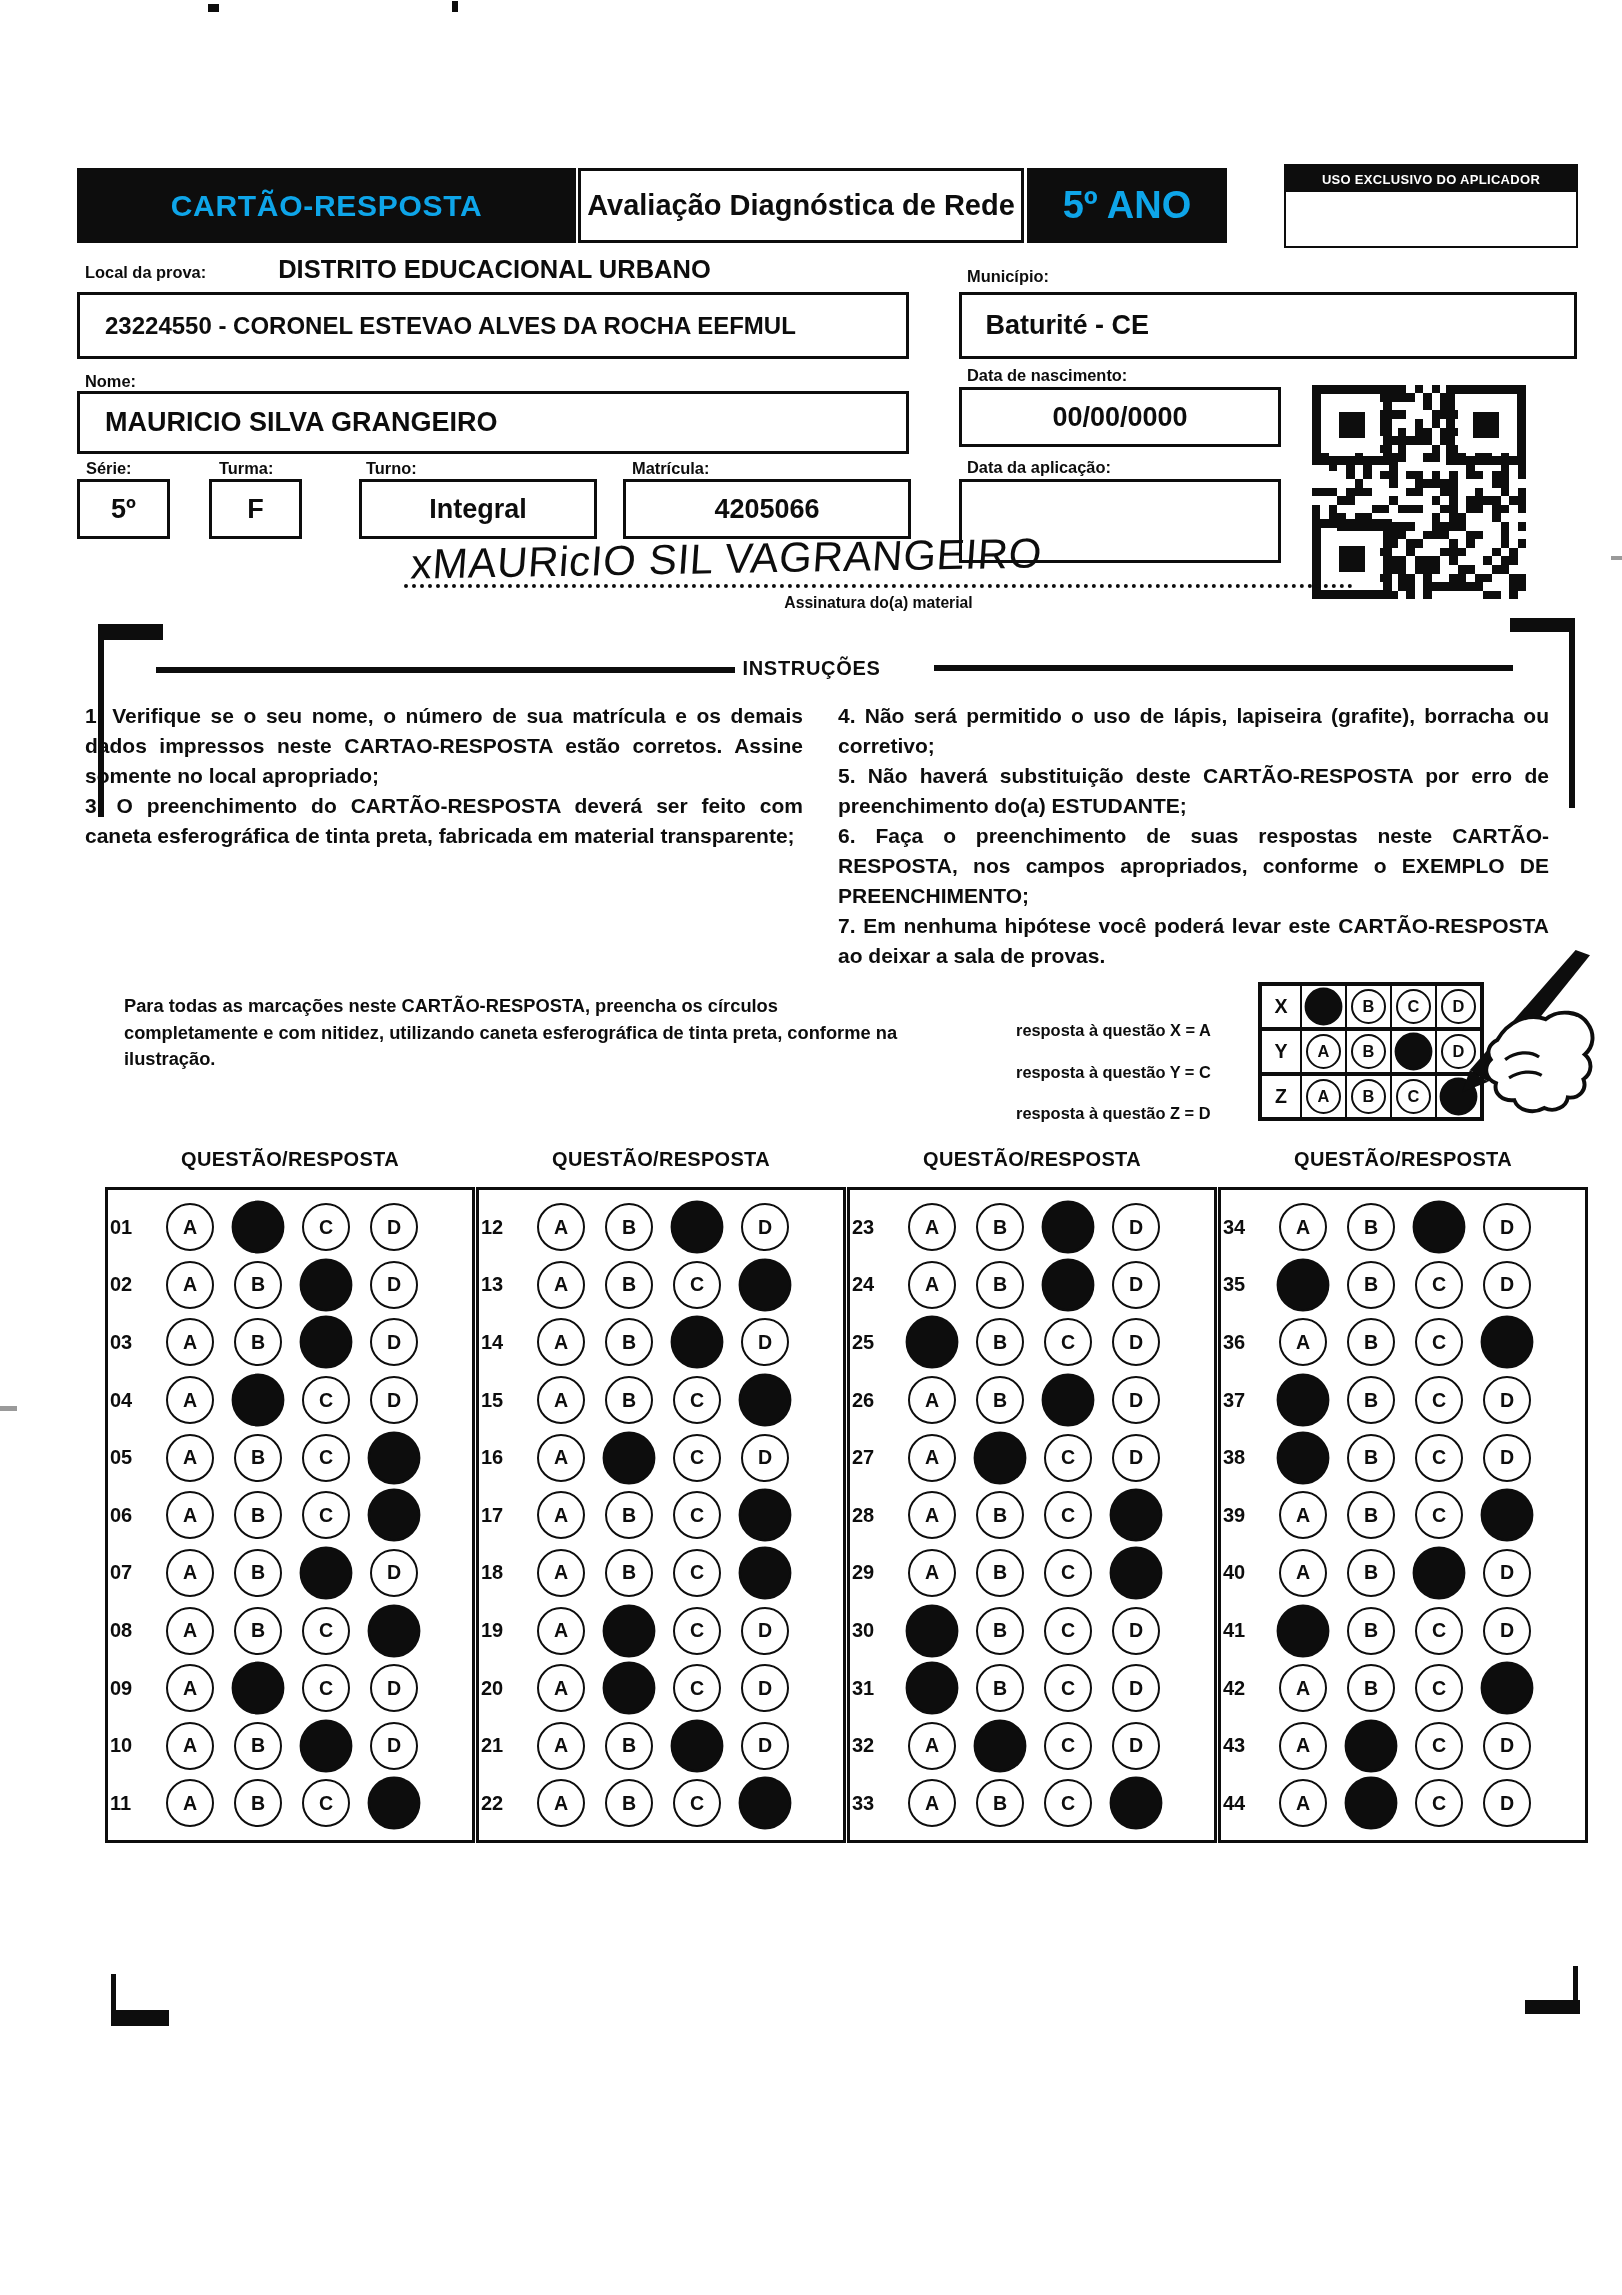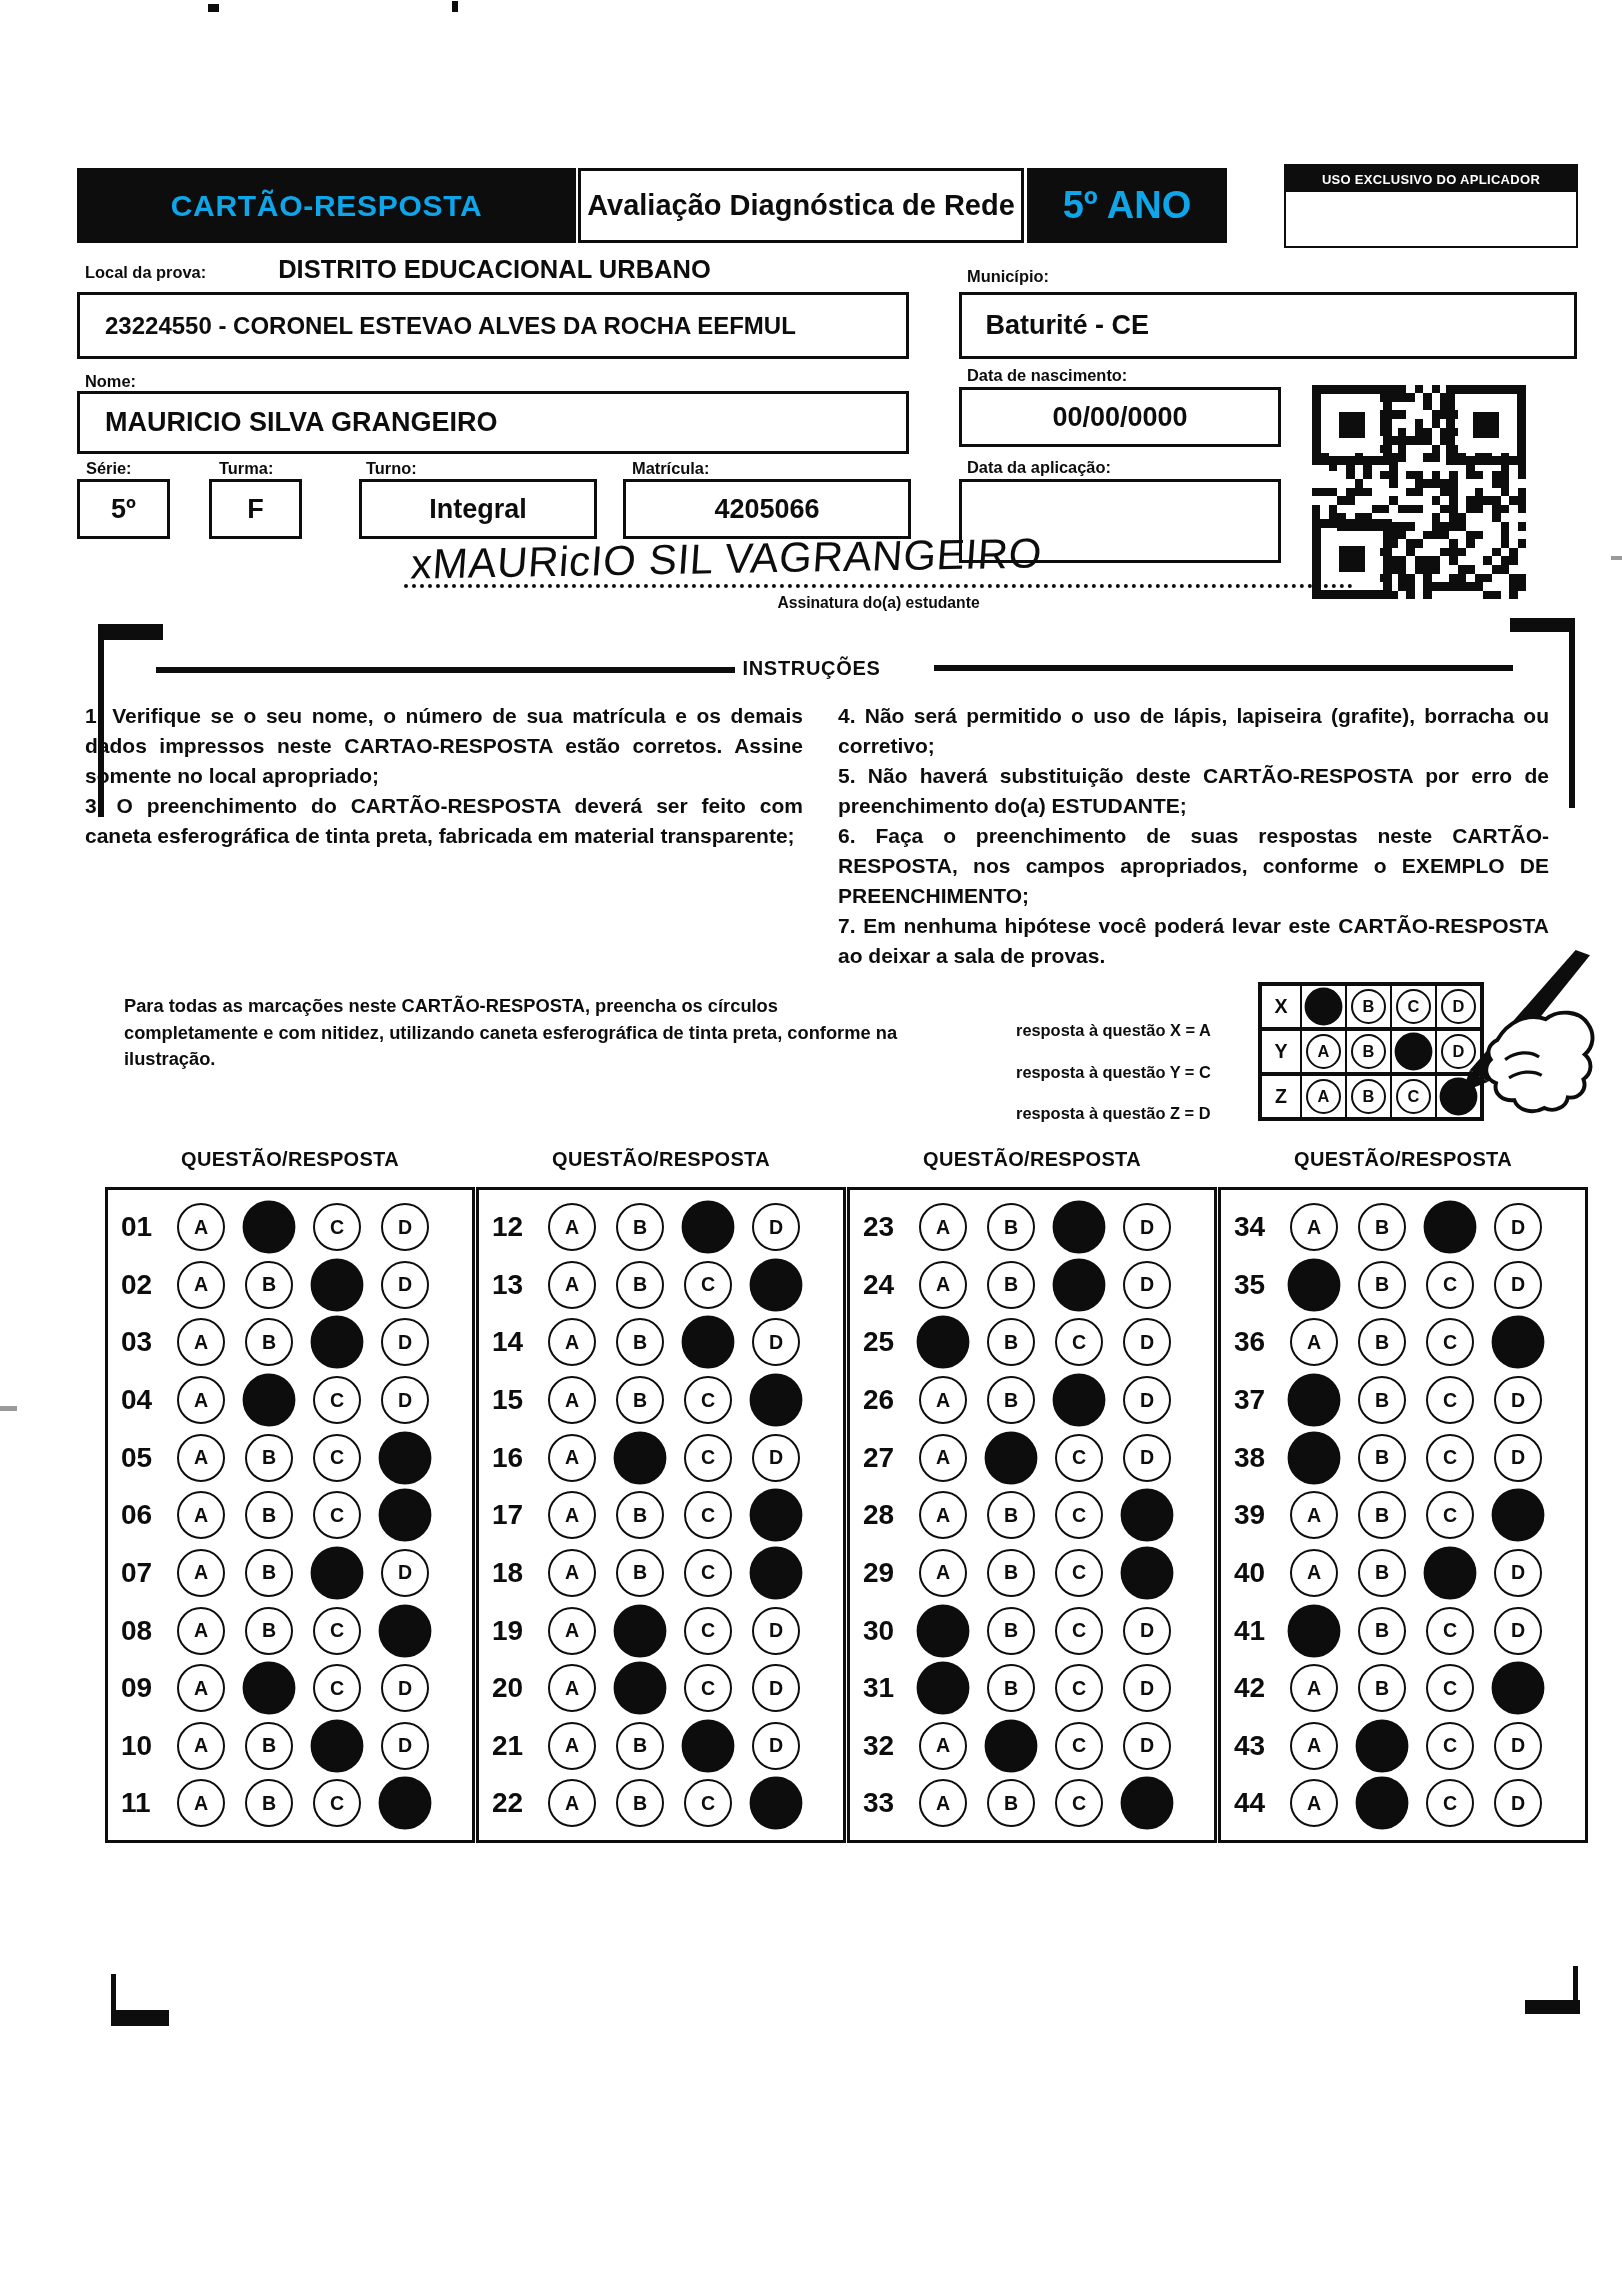--- a/index.html
+++ b/index.html
@@ -55,21 +55,21 @@
   
   .ans-col{position:absolute;width:370px;top:1148px}
   .ans-col:nth-child(1){left:105px}
   .ans-col:nth-child(2){left:476px}
   .ans-col:nth-child(3){left:847px}
   .ans-col:nth-child(4){left:1218px}
   .ans-header{text-align:center;font-size:20px;font-weight:bold;letter-spacing:0.3px;height:25px}
   .ans-box{margin-top:14.4px;height:656px;border:3.3px solid #0d0d0d;box-sizing:border-box;
            display:flex;flex-direction:column;justify-content:space-evenly;padding:5.2px 0;background:#fff}
   .ans-row{display:flex;align-items:center;height:52px}
-  .q-num{margin-left:13px;width:47px;font-size:28px;font-weight:bold}
+  .q-num{margin-left:2px;width:47px;font-size:20px;font-weight:bold}
   .bubble{width:48px;height:48px;border:2.6px solid #0d0d0d;border-radius:50%;box-sizing:border-box;
           display:flex;align-items:center;justify-content:center;font-size:19.6px;font-weight:bold;background:#fff}
   .bubble{margin-left:20px}
   .q-num + .bubble{margin-left:9.2px}
   .bubble.filled{background:#0d0d0d;transform:scale(1.1)}
   .bubble.filled .bl{visibility:hidden}
 
   
   .qr{left:1309px;top:382px;width:220px;height:220px;background:#fff}
   #qr-cells{position:absolute;inset:2.6px;display:grid;
@@ -338,21 +338,21 @@
       <div style="grid-area: 25 / 22;"></div>
       <div style="grid-area: 25 / 24;"></div>
     </div>
   <div class="finder f-tl"></div>
   <div class="finder f-tr"></div>
   <div class="finder f-bl"></div>
 </div>
 
 <div class="abs scrawl">xMAURicIO SIL VAGRANGEIRO</div>
 <div class="abs sigline"></div>
-<div class="abs siglabel">Assinatura do(a) estudante</div>
+<div class="abs siglabel">Assinatura do(a) material</div>
 
 <div class="abs bar" style="left:98px;top:624px;width:65px;height:15.7px"></div>
 <div class="abs bar" style="left:98px;top:624px;width:5.9px;height:193px"></div>
 <div class="abs bar" style="left:1510px;top:618px;width:64px;height:14.4px"></div>
 <div class="abs bar" style="left:1569px;top:618px;width:5.9px;height:190px"></div>
 <div class="abs bar" style="left:111px;top:1974px;width:5.2px;height:46px"></div>
 <div class="abs bar" style="left:111px;top:2010px;width:58px;height:15.7px"></div>
 <div class="abs bar" style="left:1573px;top:1966px;width:5.2px;height:47px"></div>
 <div class="abs bar" style="left:1525px;top:2000px;width:55px;height:14.4px"></div>
 

